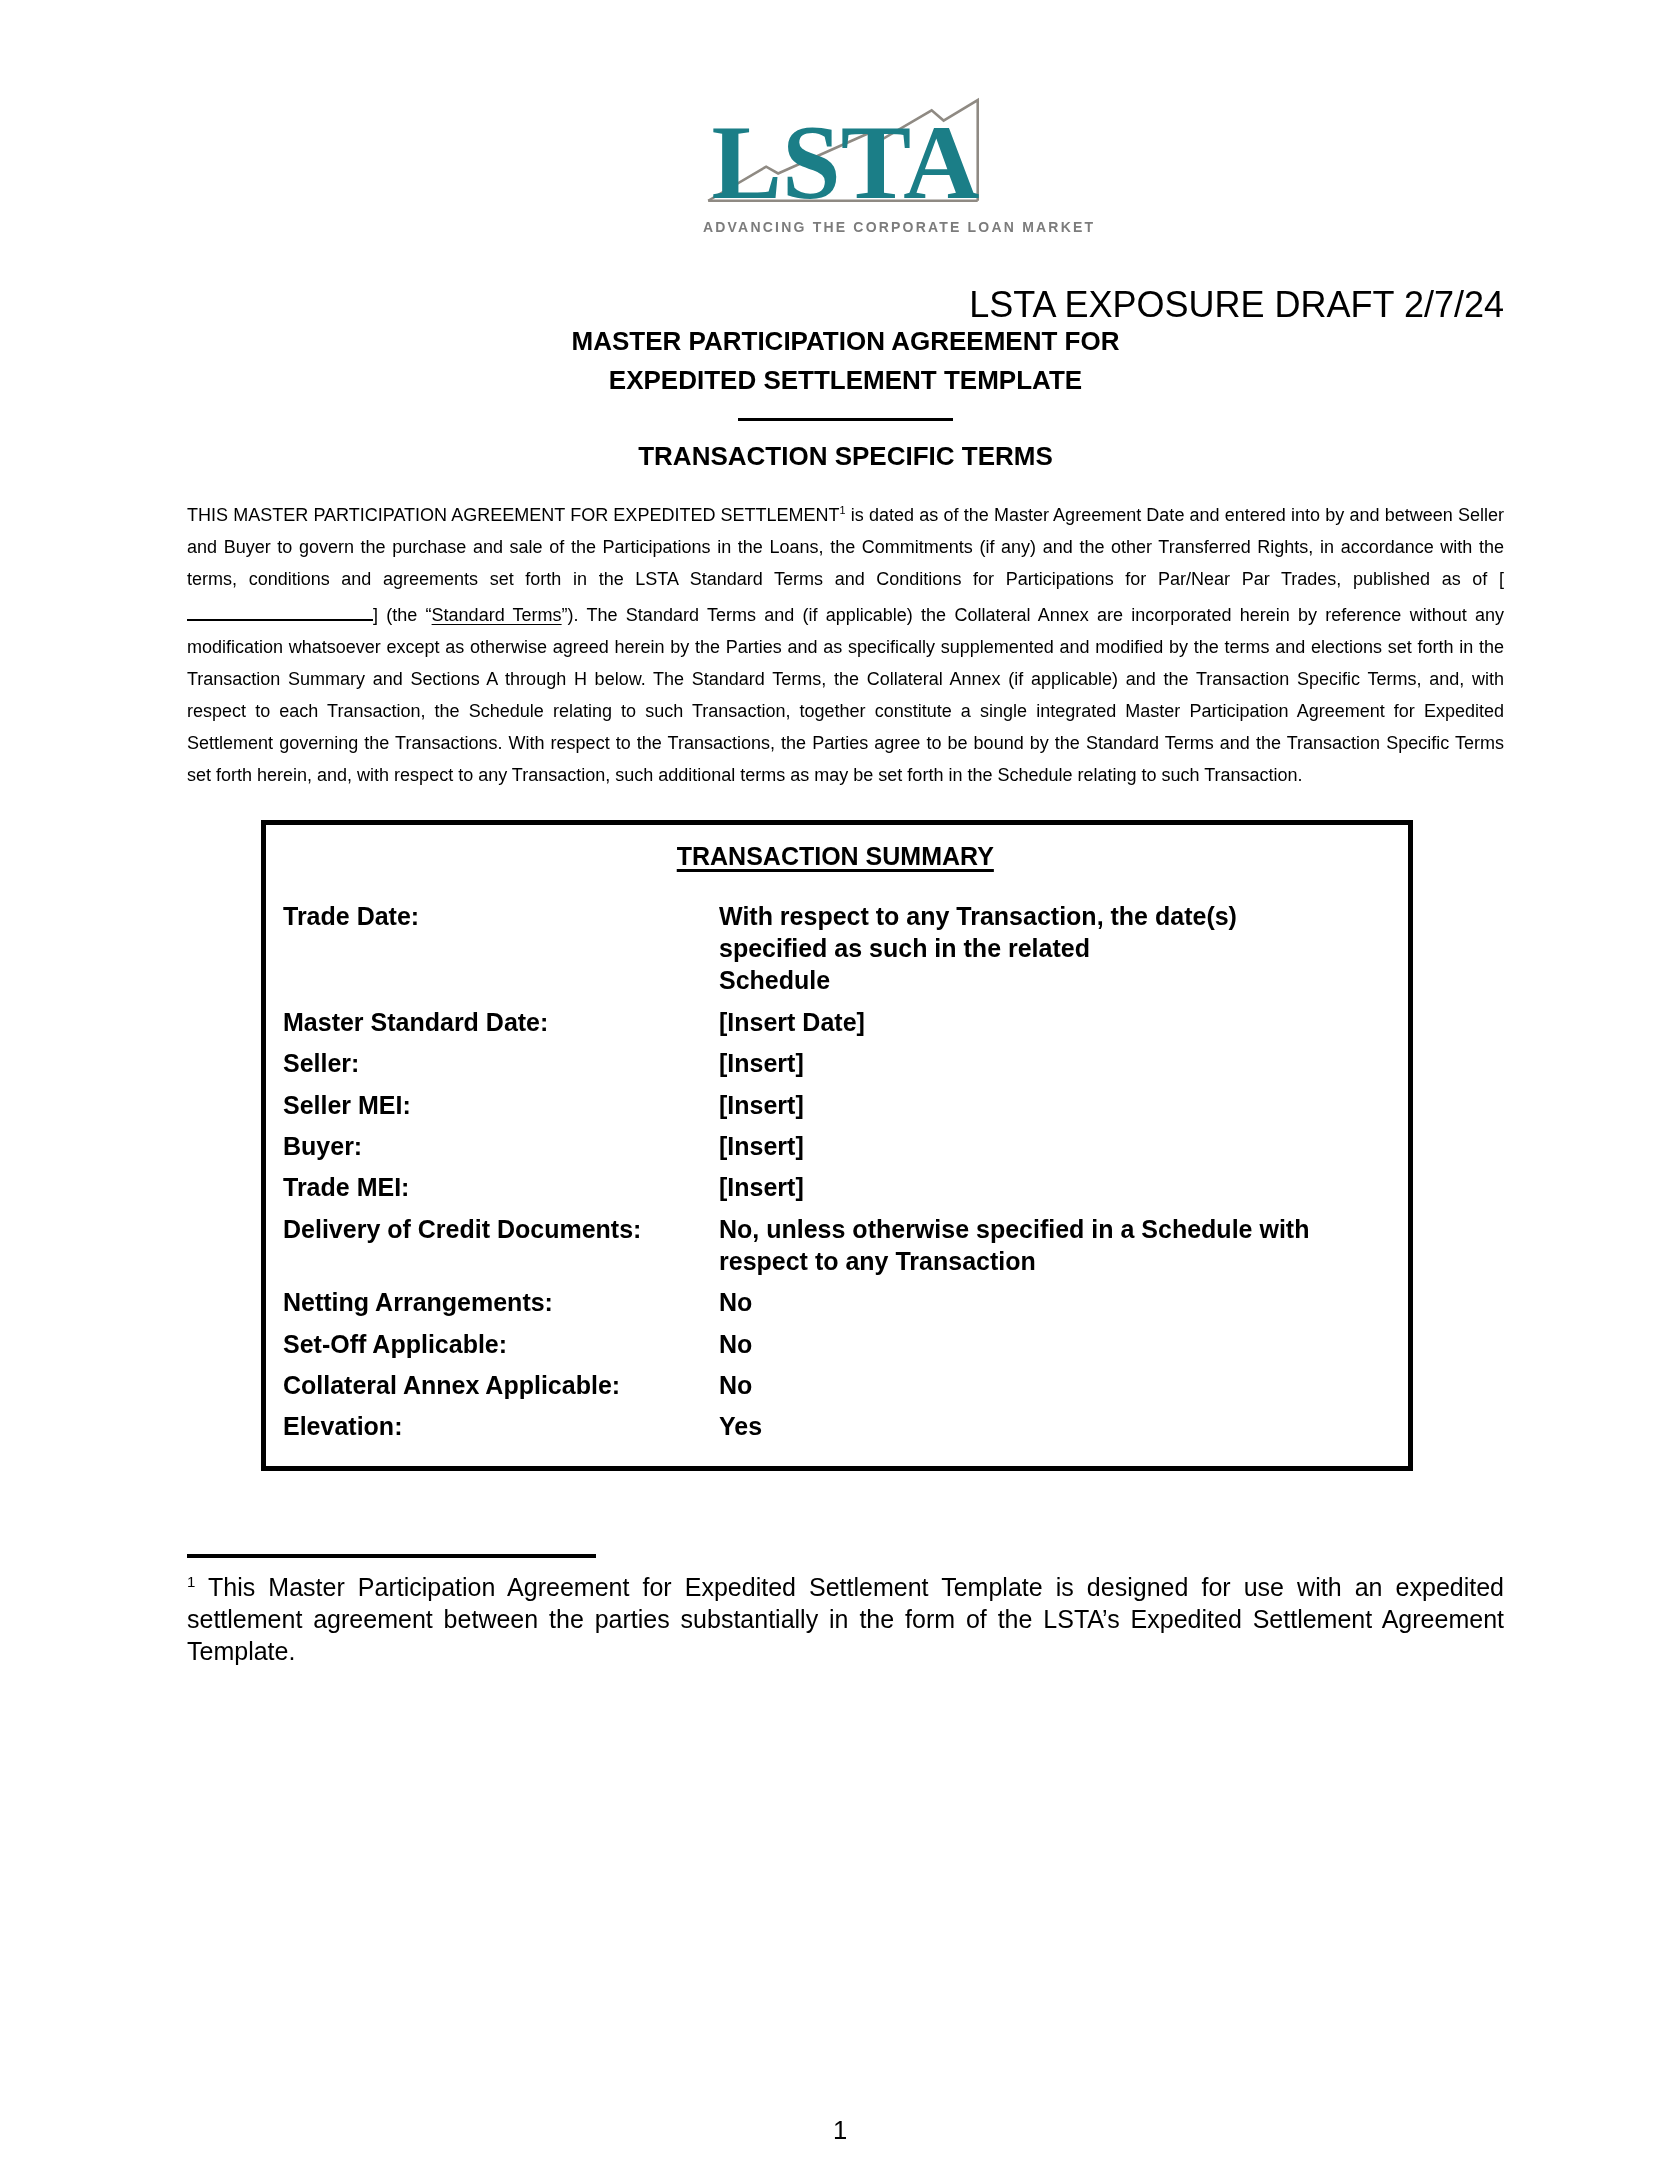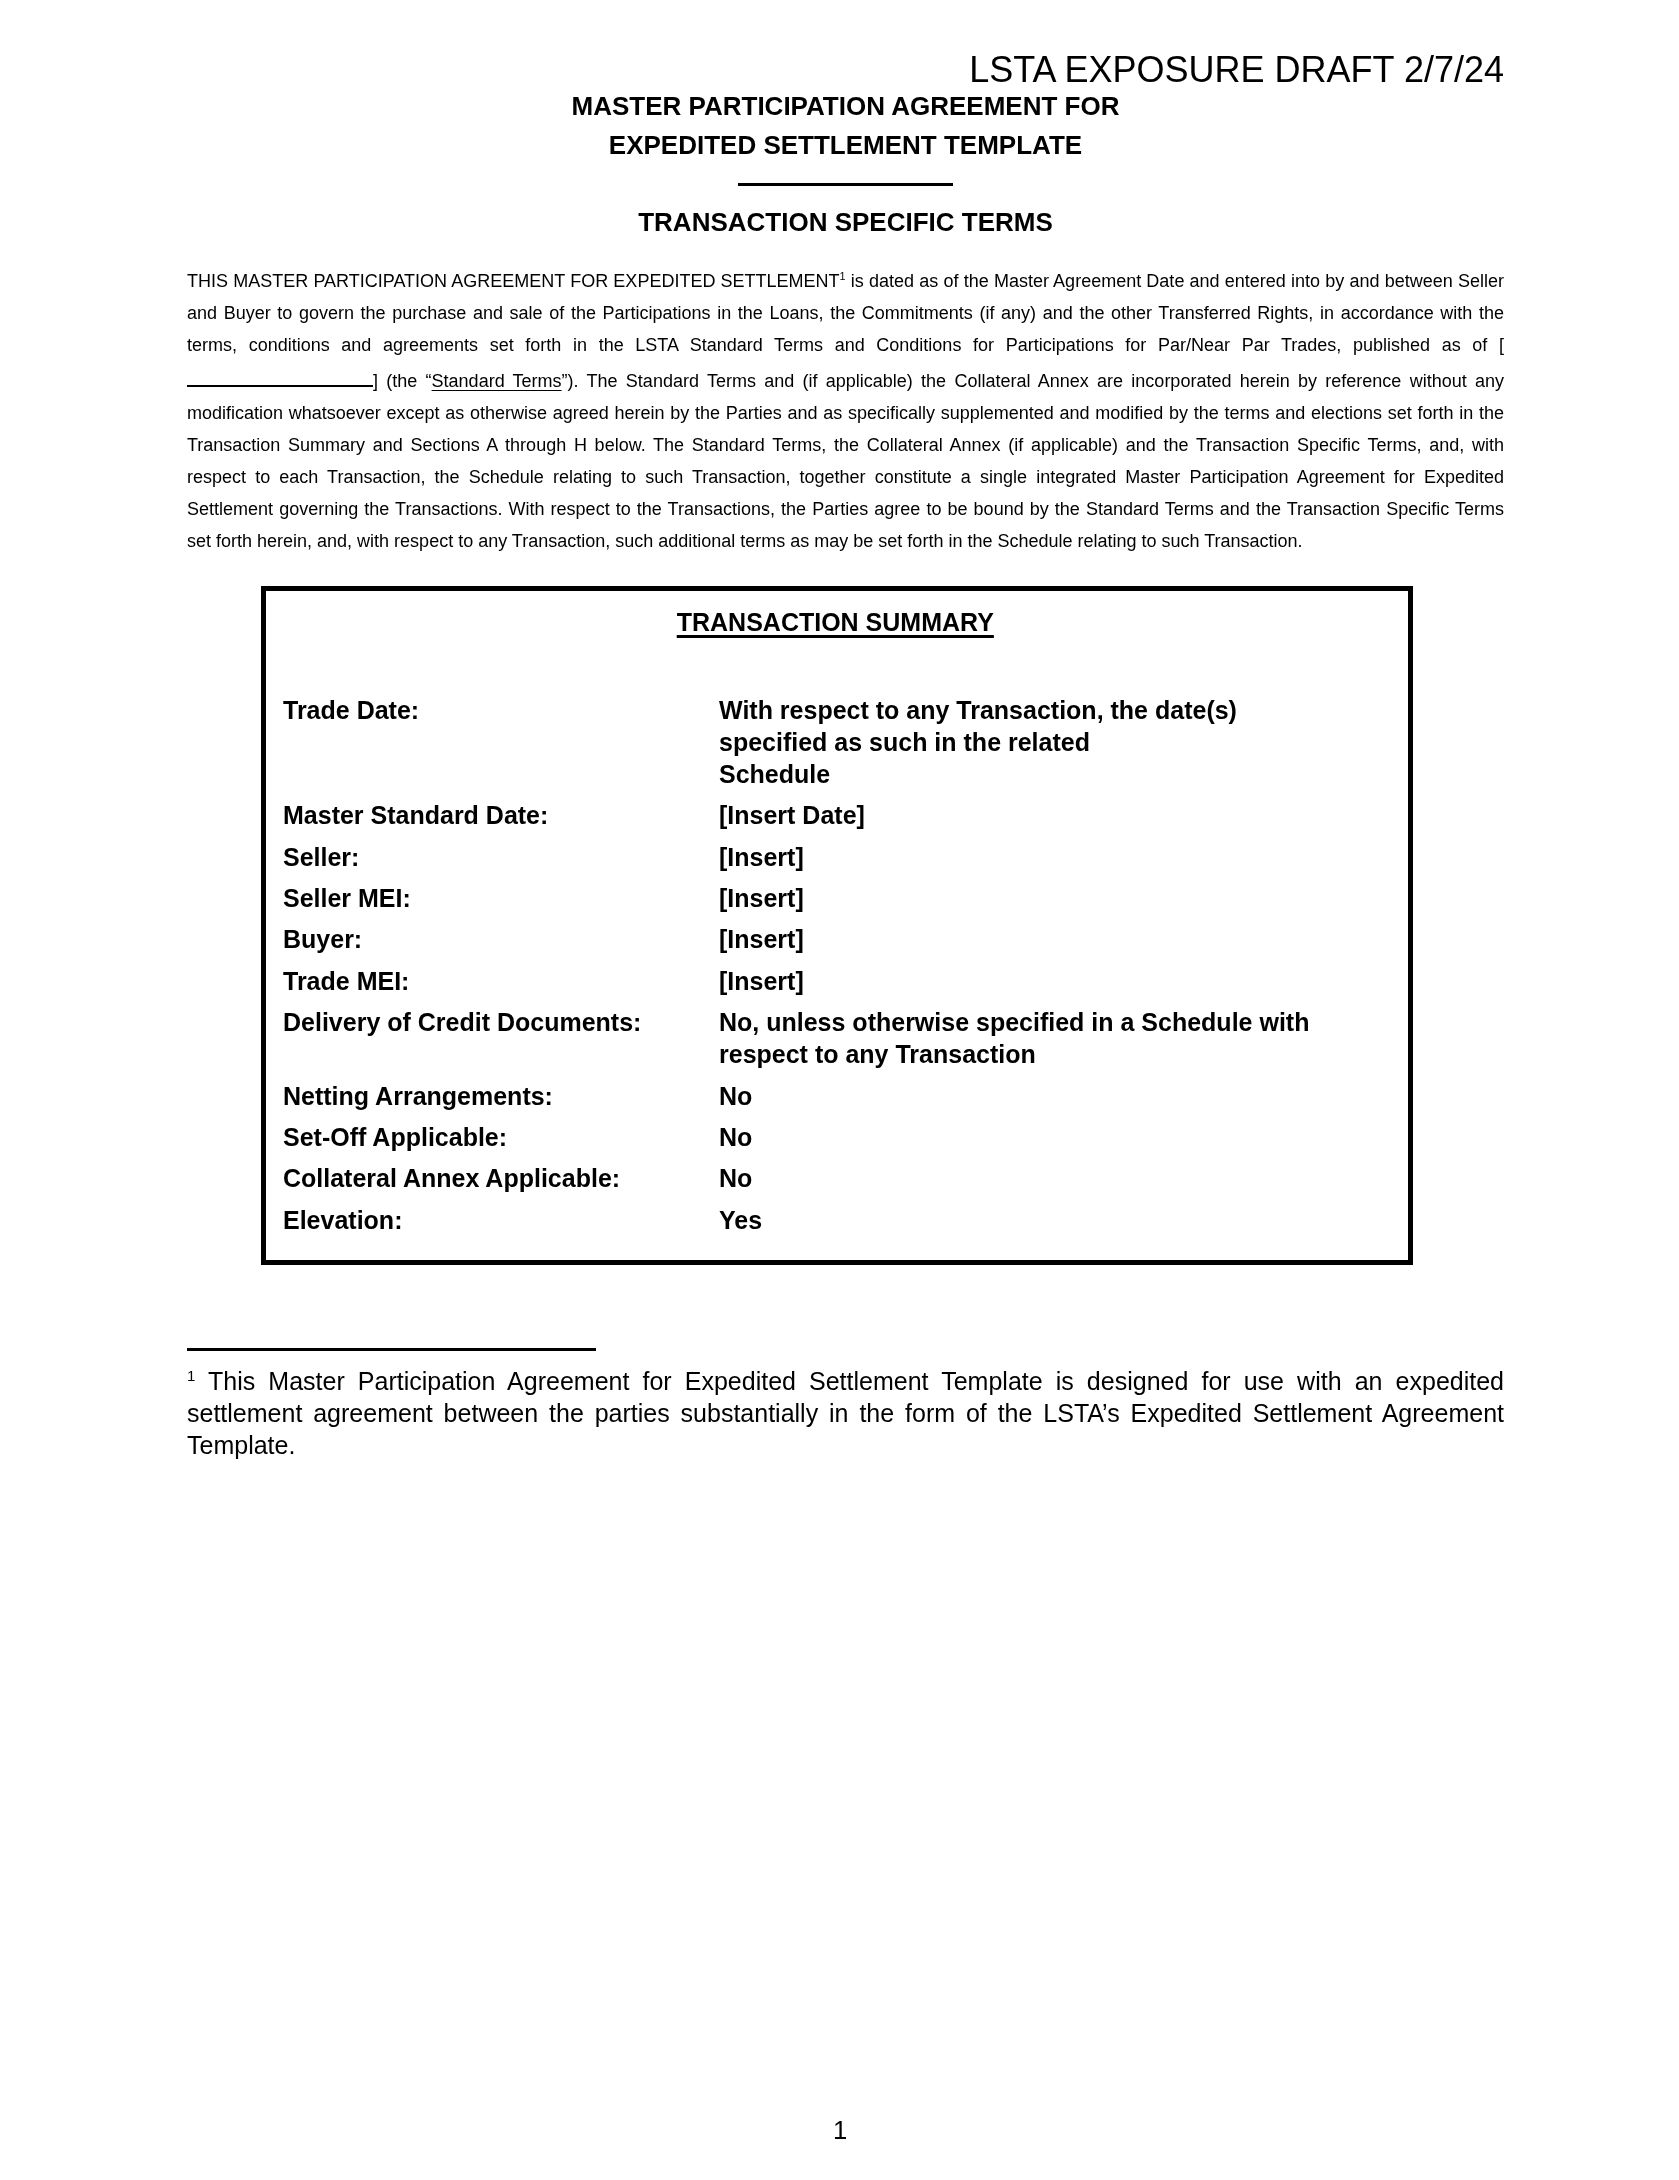--- a/index.html
+++ b/index.html
@@ -57,21 +57,21 @@
     padding: 17px 20.4px 24px 17px;
     font-weight: bold;
     font-size: 25px;
   }
   .summary-title {
     text-align: center;
     text-decoration: underline;
     text-underline-offset: 4.3px;
     text-decoration-thickness: 2.6px;
   }
-  .ts-rows { margin-top: 57px; display: flex; flex-direction: column; gap: 9.4px; }
+  .ts-rows { margin-top: 29px; display: flex; flex-direction: column; gap: 9.4px; }
   .ts-row { display: flex; }
   .ts-label { width: 436px; flex: none; line-height: 32px; }
   .ts-value { flex: 1; white-space: pre-line; line-height: 32px; }
   
   .footnote-divider { margin-top: 83px; width: 409px; height: 3.4px; background: #000; }
   .footnote {
     margin-top: 13.6px;
     font-size: 25px;
     line-height: 32px;
     text-align: justify;
@@ -82,20 +82,30 @@
     left: 0; right: 0; bottom: 36px;
     text-align: center;
     font-size: 25.6px;
   }
 </style>
 </head>
 <body>
 
 <div class="page">
 
+  <div class="logo-wrap">
+    <div class="logo">
+      <svg viewBox="0 0 334 136">
+        <polyline points="6,124 74,84 88,92 196,44 210,52 268,18 282,30 322,6 322,124" fill="none" stroke-width="3" stroke="#8F8A83"></polyline>
+        <line x1="6" y1="124" x2="322" y2="124" stroke-width="3" stroke="#8F8A83"></line>
+        <text x="167" y="121" text-anchor="middle" font-family="'Liberation Serif','DejaVu Serif',serif" font-weight="bold" font-size="124" textLength="314" lengthAdjust="spacingAndGlyphs" fill="#1B7E87">LSTA</text>
+      </svg>
+      <div class="logo-tagline">ADVANCING THE CORPORATE LOAN MARKET</div>
+    </div>
+  </div>
 
   <div class="draft-line">LSTA EXPOSURE DRAFT 2/7/24</div>
 
   <div class="titles">
     <div class="title-1">MASTER PARTICIPATION AGREEMENT FOR</div>
     <div class="title-2">EXPEDITED SETTLEMENT TEMPLATE</div>
     <div class="title-divider"></div>
     <div class="title-3">TRANSACTION SPECIFIC TERMS</div>
   </div>
 

